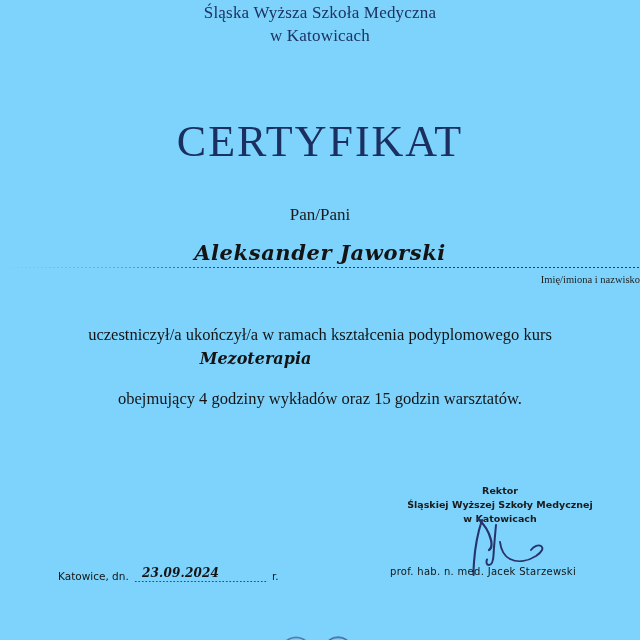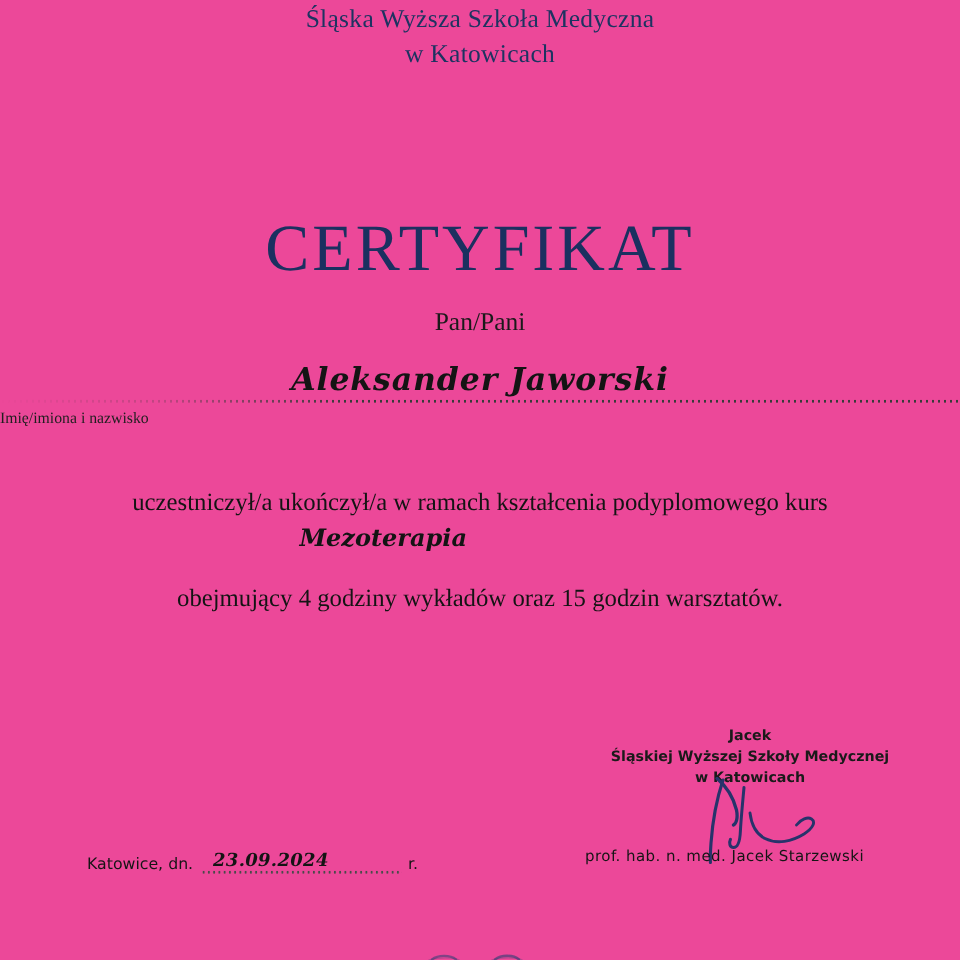--- a/index.html
+++ b/index.html
@@ -4,21 +4,21 @@
 <style>
   html, body {
     margin: 0;
     padding: 0;
     background: #ffffff;
   }
   #certificate {
     position: relative;
     width: 640px;
     height: 640px;
-    background: #ec4899;
+    background: #7dd3fc;
     overflow: hidden;
     font-family: "Liberation Serif", "DejaVu Serif", serif;
     color: #111111;
   }
 
   
   .header-block {
     position: absolute;
     top: 2px;
     left: 0;
@@ -37,21 +37,20 @@
     position: absolute;
     top: 120px;
     left: 0;
     width: 640px;
     text-align: center;
     color: #1b3060;
     font-size: 44px;
     line-height: 1;
     letter-spacing: 2.0px;
     font-family: "Liberation Serif", "DejaVu Serif", serif;
-    margin-top: 24px;
   }
 
   
   .salutation {
     position: absolute;
     top: 205px;
     left: 0;
     width: 640px;
     text-align: center;
     font-size: 17px;
@@ -85,21 +84,21 @@
     background-repeat: repeat-x;
     -webkit-mask-image: linear-gradient(to right, rgba(0,0,0,0) 0px, rgba(0,0,0,0.25) 110px, rgba(0,0,0,1) 230px, rgba(0,0,0,1) 640px);
     mask-image: linear-gradient(to right, rgba(0,0,0,0) 0px, rgba(0,0,0,0.25) 110px, rgba(0,0,0,1) 230px, rgba(0,0,0,1) 640px);
   }
 
   .name-caption {
     position: absolute;
     top: 274px;
     left: 0;
     width: 640px;
-    text-align: left;
+    text-align: right;
     font-size: 10.5px;
     color: #1f1f1f;
   }
 
   
   .body-line-1 {
     position: absolute;
     top: 325px;
     left: 0;
     width: 640px;
@@ -235,21 +234,21 @@
 
   <div class="recipient-name">Aleksander Jaworski</div>
   <div class="name-rule"></div>
   <div class="name-caption">Imię/imiona i nazwisko</div>
 
   <div class="body-line-1">uczestniczył/a ukończył/a w ramach kształcenia podyplomowego kurs</div>
   <div class="course-name">Mezoterapia</div>
   <div class="body-line-2">obejmujący 4 godziny wykładów oraz 15 godzin warsztatów.</div>
 
   <div class="rektor-block">
-    <span class="rektor-line">Jacek</span>
+    <span class="rektor-line">Rektor</span>
     <span class="rektor-line">Śląskiej Wyższej Szkoły Medycznej</span>
     <span class="rektor-line">w Katowicach</span>
   </div>
 
   <svg class="signature-svg" viewBox="0 0 130 58">
     <g fill="none" stroke="#27336b" stroke-linecap="round" stroke-linejoin="round">
       <path d="M34 2 C 30 14, 27 30, 26 44 C 25.6 50, 25.4 54, 25.6 57" stroke-width="2.1"></path>
       <path d="M30 1 C 36 6, 41 14, 43 22 C 44 27, 43 31, 41 32" stroke-width="2.2"></path>
       <path d="M48 7 C 47 18, 46 28, 45.6 36 C 45.3 43, 44 47, 41 47 C 38.5 47, 37.8 44, 39 41.5" stroke-width="2.0"></path>
       <path d="M52 24 C 53 32, 56 38, 62 41 C 70 45, 80 43, 88 38 C 94 34, 96 30, 93 28 C 90.5 26.4, 86 28, 83 32" stroke-width="1.9"></path>

